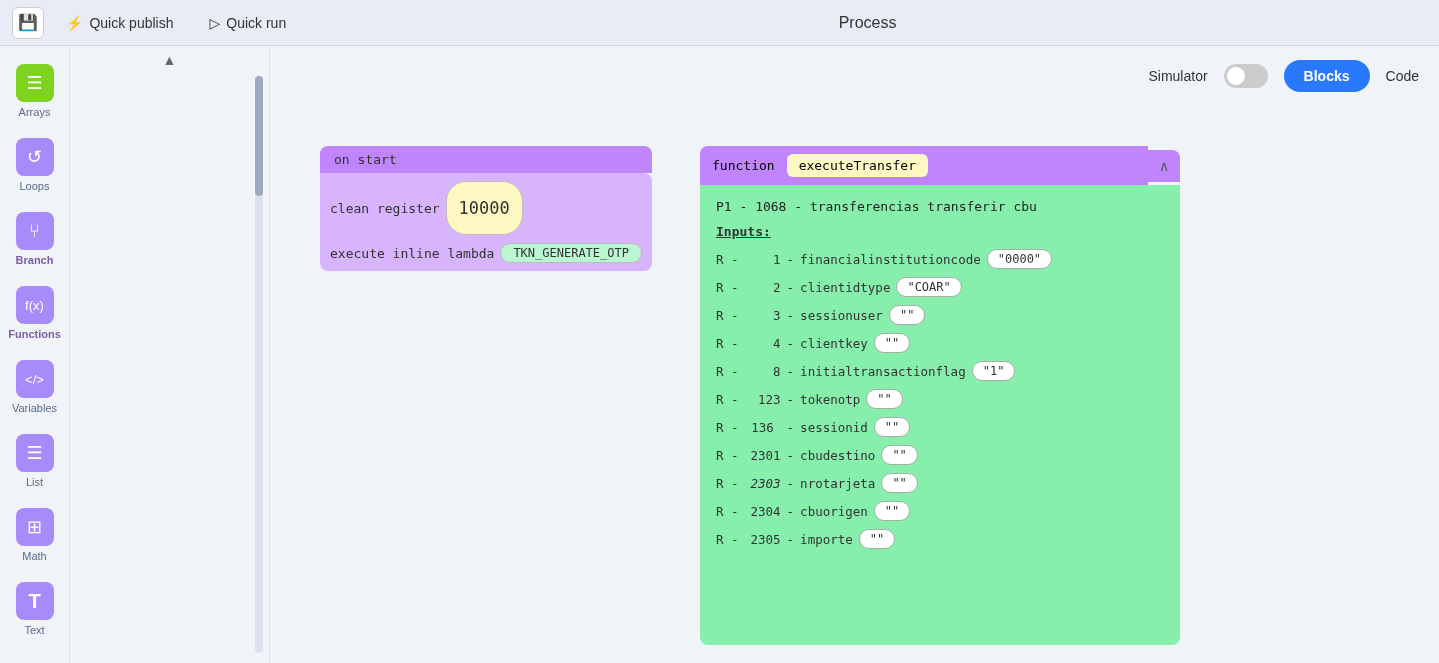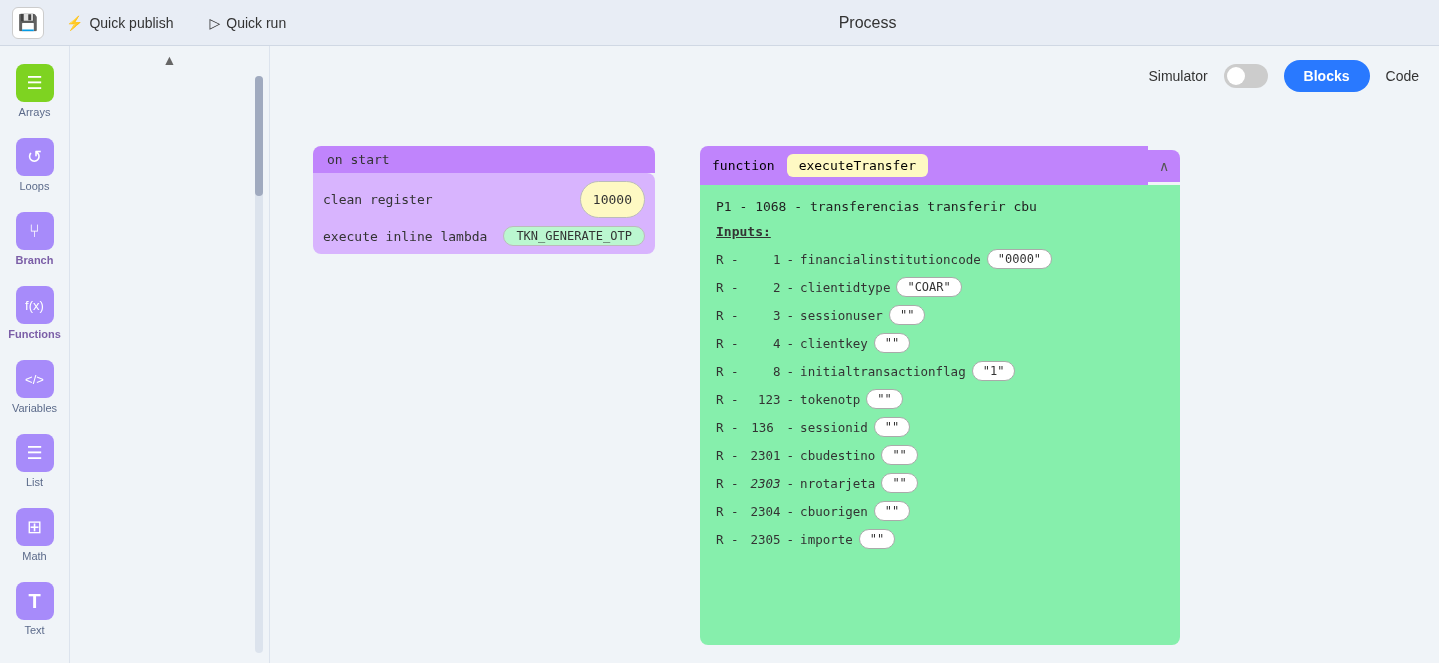--- a/index.html
+++ b/index.html
@@ -192,21 +192,21 @@
       border: none;
       font-size: 14px;
       color: #333;
       cursor: pointer;
     }
 
     
     .block-on-start {
       position: absolute;
       top: 100px;
-      left: 43px;
+      left: 50px;
     }
     .block-header {
       background: #c084fc;
       border-radius: 8px 8px 0 0;
       padding: 6px 14px;
       font-family: monospace;
       font-size: 13px;
       color: #333;
       min-width: 130px;
     }
@@ -214,33 +214,32 @@
       background: #d8b4fe;
       border-radius: 0 8px 8px 8px;
       padding: 8px 10px;
       display: flex;
       flex-direction: column;
       gap: 8px;
     }
     .block-row {
       display: flex;
       align-items: center;
-      gap: 16px;
+      gap: 6px;
       font-family: monospace;
       font-size: 13px;
       color: #333;
-      justify-content: space-between;
     }
     .block-chip {
       background: #fef9c3;
       border: 1px solid #bbb;
       border-radius: 20px;
-      padding: 10px 12px;
-      font-family: monospace;
-      font-size: 13px;
+      padding: 16px 12px;
+      font-family: monospace;
+      font-size: 17px;
     }
     .block-chip-green {
       background: #bbf7d0;
       border: 1px solid #bbb;
       border-radius: 20px;
       padding: 2px 12px;
       font-family: monospace;
       font-size: 12px;
     }
 

